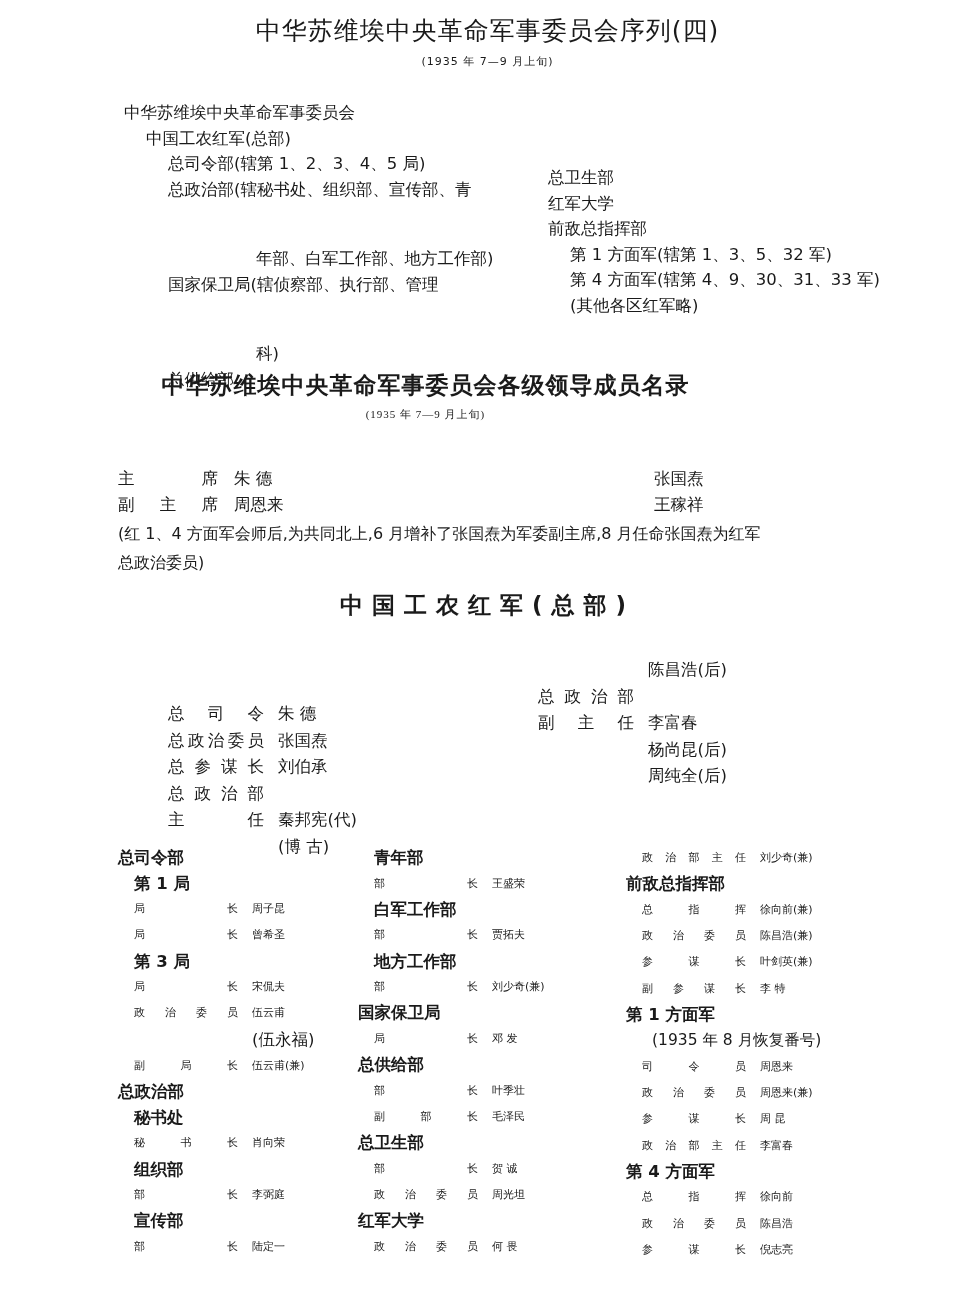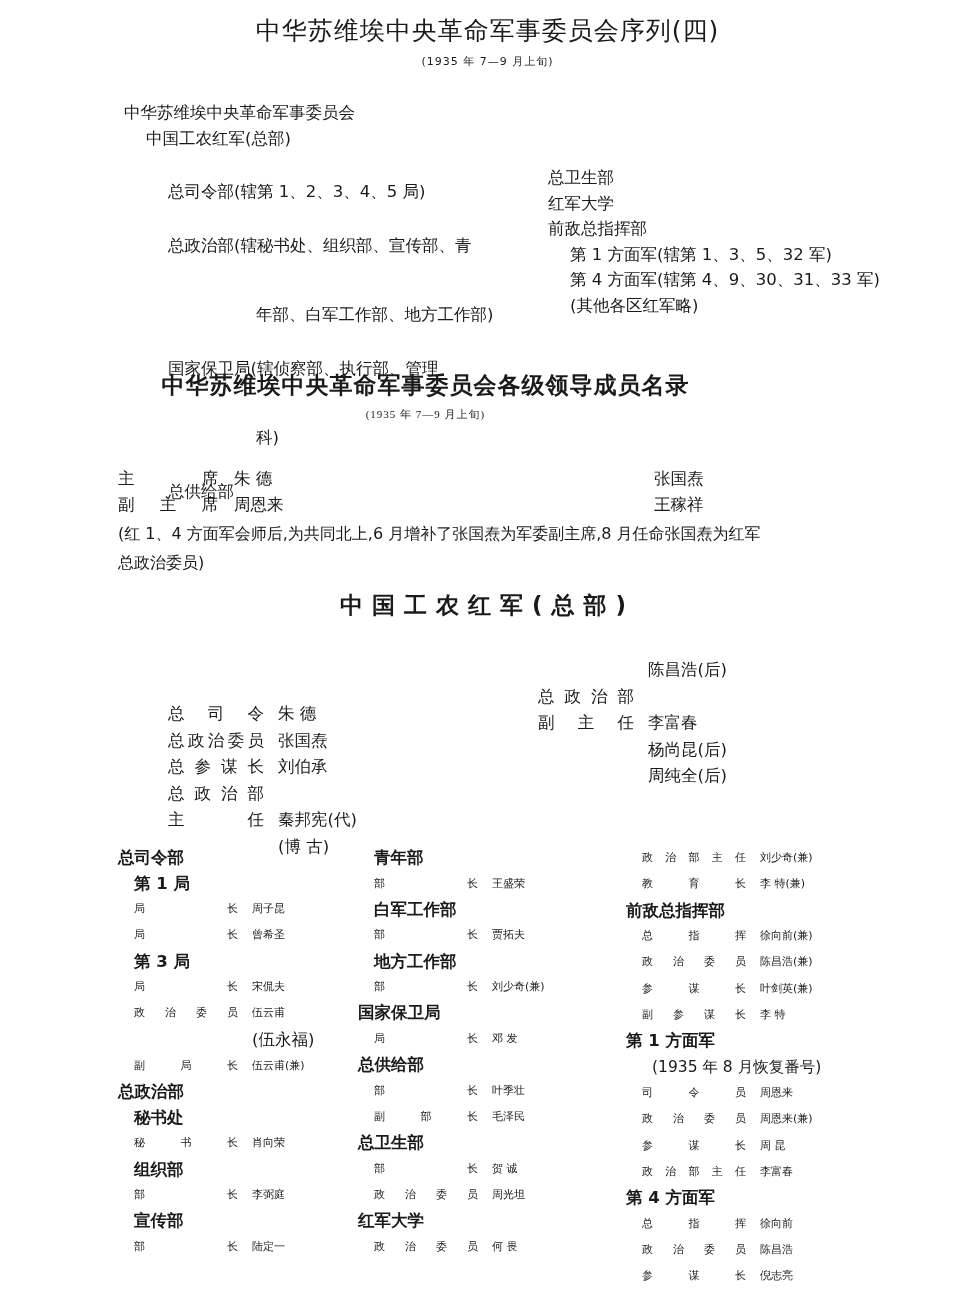--- a/index.html
+++ b/index.html
@@ -56,21 +56,21 @@
   
   .tree-block {
     position: absolute;
     font-size: 16.5px;
     line-height: 25.5px;
   }
   .tree-line { white-space: pre; }
 
   .ind0 { padding-left: 0px; }
   .ind1 { padding-left: 22px; }
-  .ind2 { padding-left: 44px; margin-top: 28px; }
+  .ind2 { padding-left: 44px; }
   .ind4 { padding-left: 132px; margin-top: 44px; }
 
   .hdr {
     font-weight: bold;
     line-height: 25.5px;
     font-size: 16.5px;
     white-space: pre;
   }
 
   
@@ -291,24 +291,20 @@
         <div class="erow">
           <span class="erole">政治委员</span>
           <span class="ename">何 畏</span>
         </div>
       </div>
     <div class="col" id="col-3">
         <div class="erow">
           <span class="erole">政治部主任</span>
           <span class="ename">刘少奇(兼)</span>
         </div>
-        <div class="erow">
-          <span class="erole">教育长</span>
-          <span class="ename">李 特(兼)</span>
-        </div>
         <div class="hdr">前敌总指挥部</div>
         <div class="erow">
           <span class="erole">总指挥</span>
           <span class="ename">徐向前(兼)</span>
         </div>
         <div class="erow">
           <span class="erole">政治委员</span>
           <span class="ename">陈昌浩(兼)</span>
         </div>
         <div class="erow">

